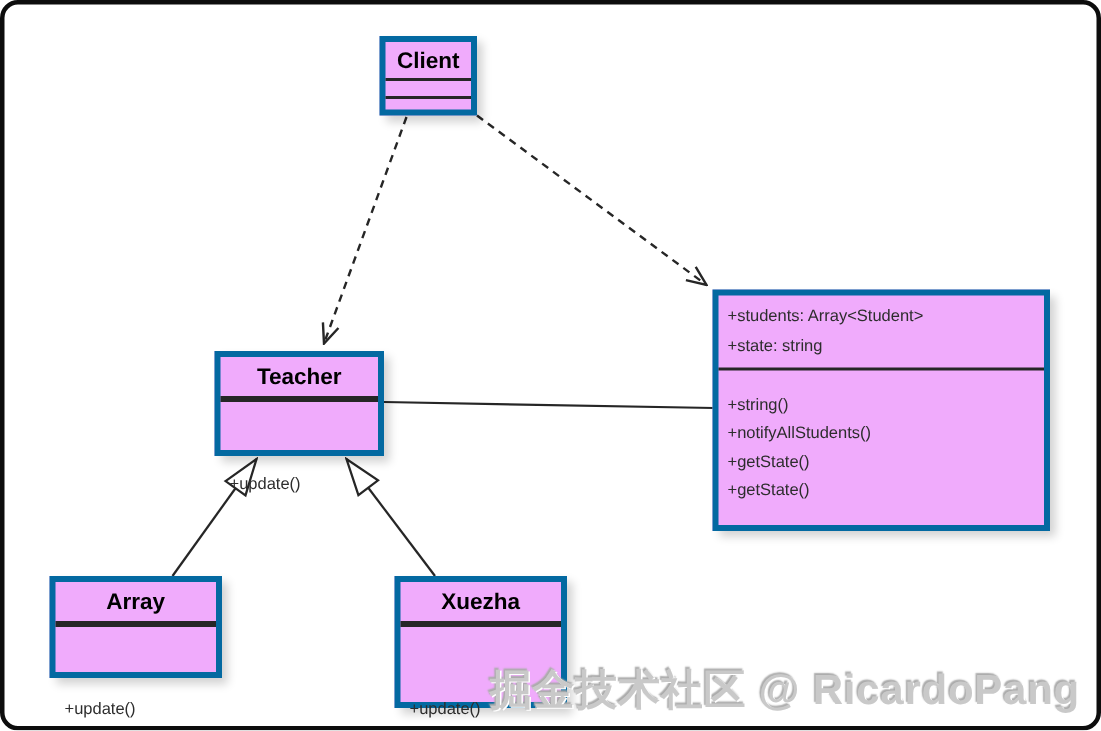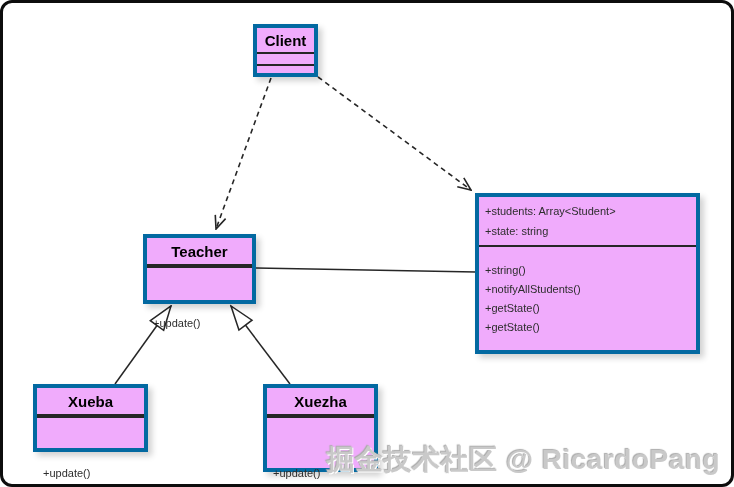--- a/index.html
+++ b/index.html
@@ -136,21 +136,21 @@
 
   <div class="uml-class box-student">
     <div class="uml-title">Teacher</div>
     <div class="uml-sec sec-empty"></div>
     <div class="uml-sec last sec-method-single">
       <div class="member">+update()</div>
     </div>
   </div>
 
   <div class="uml-class box-xueba">
-    <div class="uml-title">Xueba</div>
+    <div class="uml-title">Array</div>
     <div class="uml-sec sec-empty"></div>
     <div class="uml-sec last sec-method-single">
       <div class="member">+update()</div>
     </div>
   </div>
 
   <div class="uml-class box-xuezha">
     <div class="uml-title">Xuezha</div>
     <div class="uml-sec sec-empty"></div>
     <div class="uml-sec last sec-method-single">

